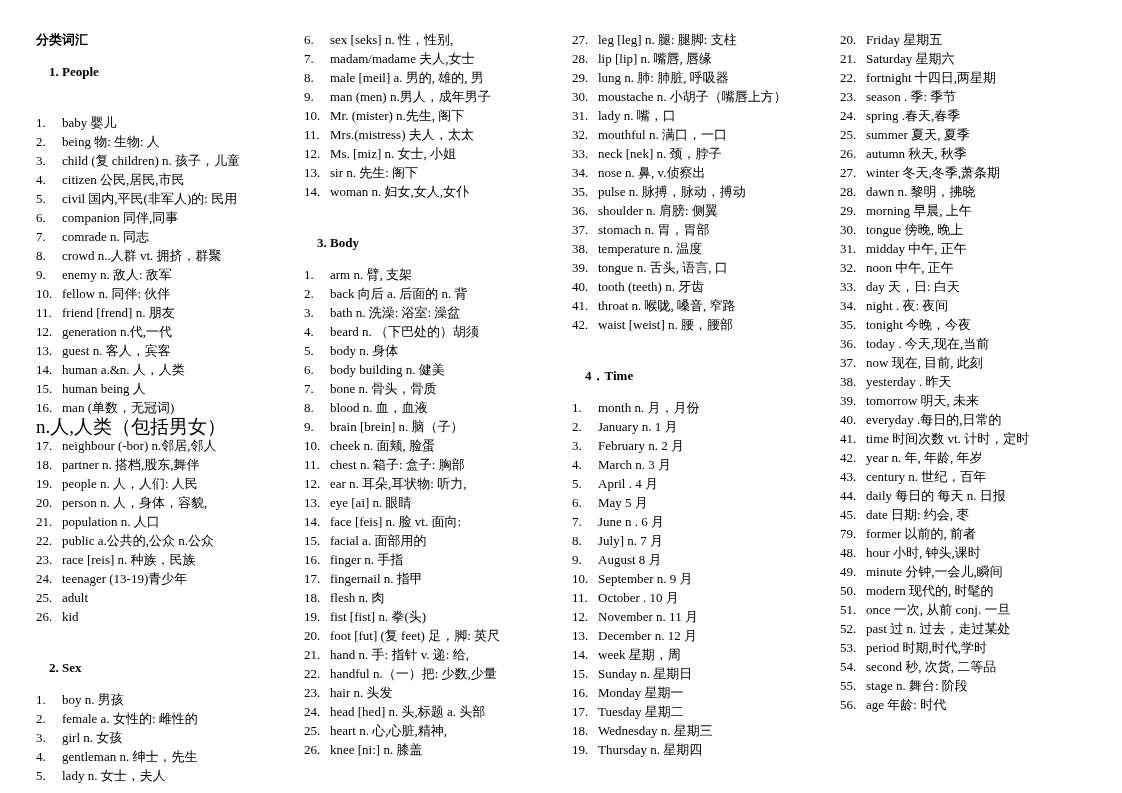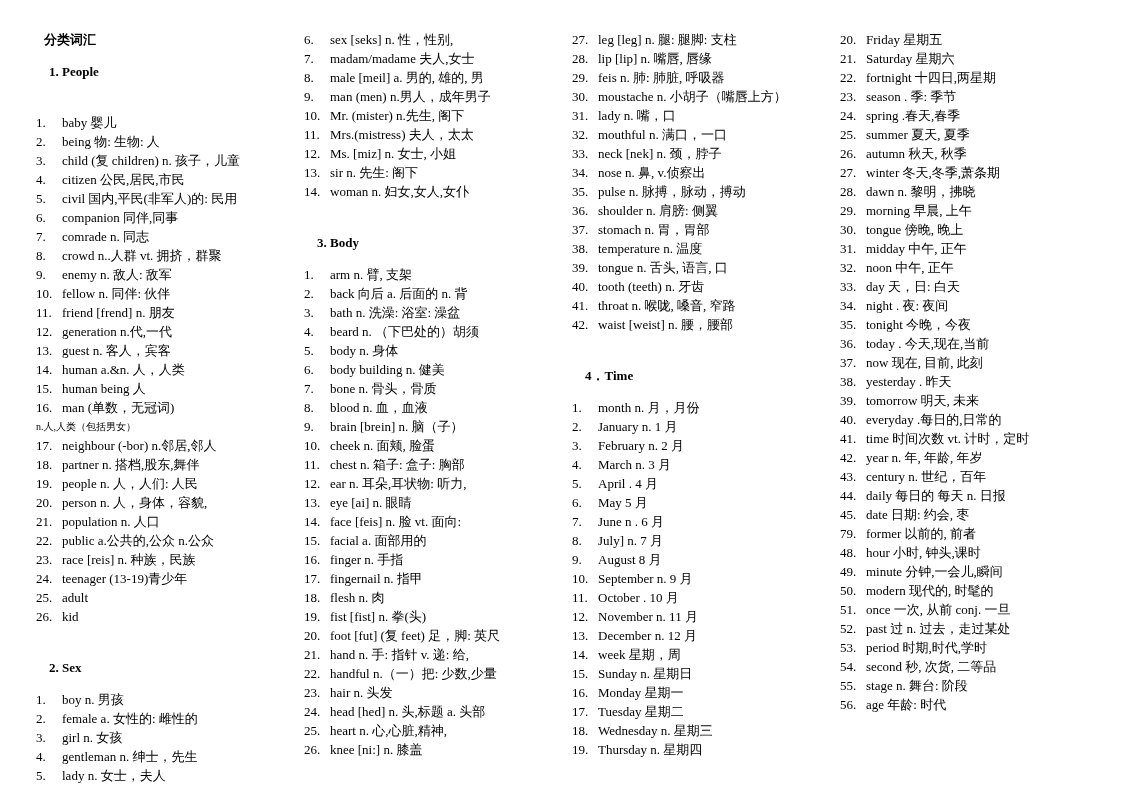--- a/index.html
+++ b/index.html
@@ -32,21 +32,21 @@
   .col {
     width: 268px;
     flex: 0 0 268px;
     box-sizing: border-box;
     padding-right: 6px;
   }
   .doc-title {
     font-weight: bold;
     font-size: 13px;
     line-height: 19px;
-    margin: 0 0 0 8px;
+    margin: 0 0 0 0;
     letter-spacing: 0px;
   }
   .section-head {
     font-weight: bold;
     font-size: 13px;
     line-height: 19px;
     margin: 13px;
   }
   ol.entries {
     list-style: none;
@@ -65,21 +65,21 @@
     flex: 0 0 26px;
     width: 26px;
     text-align: left;
     font-size: 13px;
   }
   li.entry .txt {
     flex: 1 1 auto;
     font-size: 13px;
   }
   .cont-line {
-    font-size: 10px;
+    font-size: 19px;
     line-height: 19px;
     white-space: nowrap;
   }
   .blank {
     height: 19px;
     line-height: 19px;
   }
 </style>
 </head>
 <body>
@@ -377,21 +377,21 @@
           <li class="entry">
             <span class="num">27.</span>
             <span class="txt">leg [leg] n. 腿: 腿脚: 支柱</span>
           </li>
           <li class="entry">
             <span class="num">28.</span>
             <span class="txt">lip [lip] n. 嘴唇, 唇缘</span>
           </li>
           <li class="entry">
             <span class="num">29.</span>
-            <span class="txt">feis n. 肺: 肺脏, 呼吸器</span>
+            <span class="txt">lung n. 肺: 肺脏, 呼吸器</span>
           </li>
           <li class="entry">
             <span class="num">30.</span>
             <span class="txt">moustache n. 小胡子（嘴唇上方）</span>
           </li>
           <li class="entry">
             <span class="num">31.</span>
             <span class="txt">lady  n. 嘴，口</span>
           </li>
           <li class="entry">

